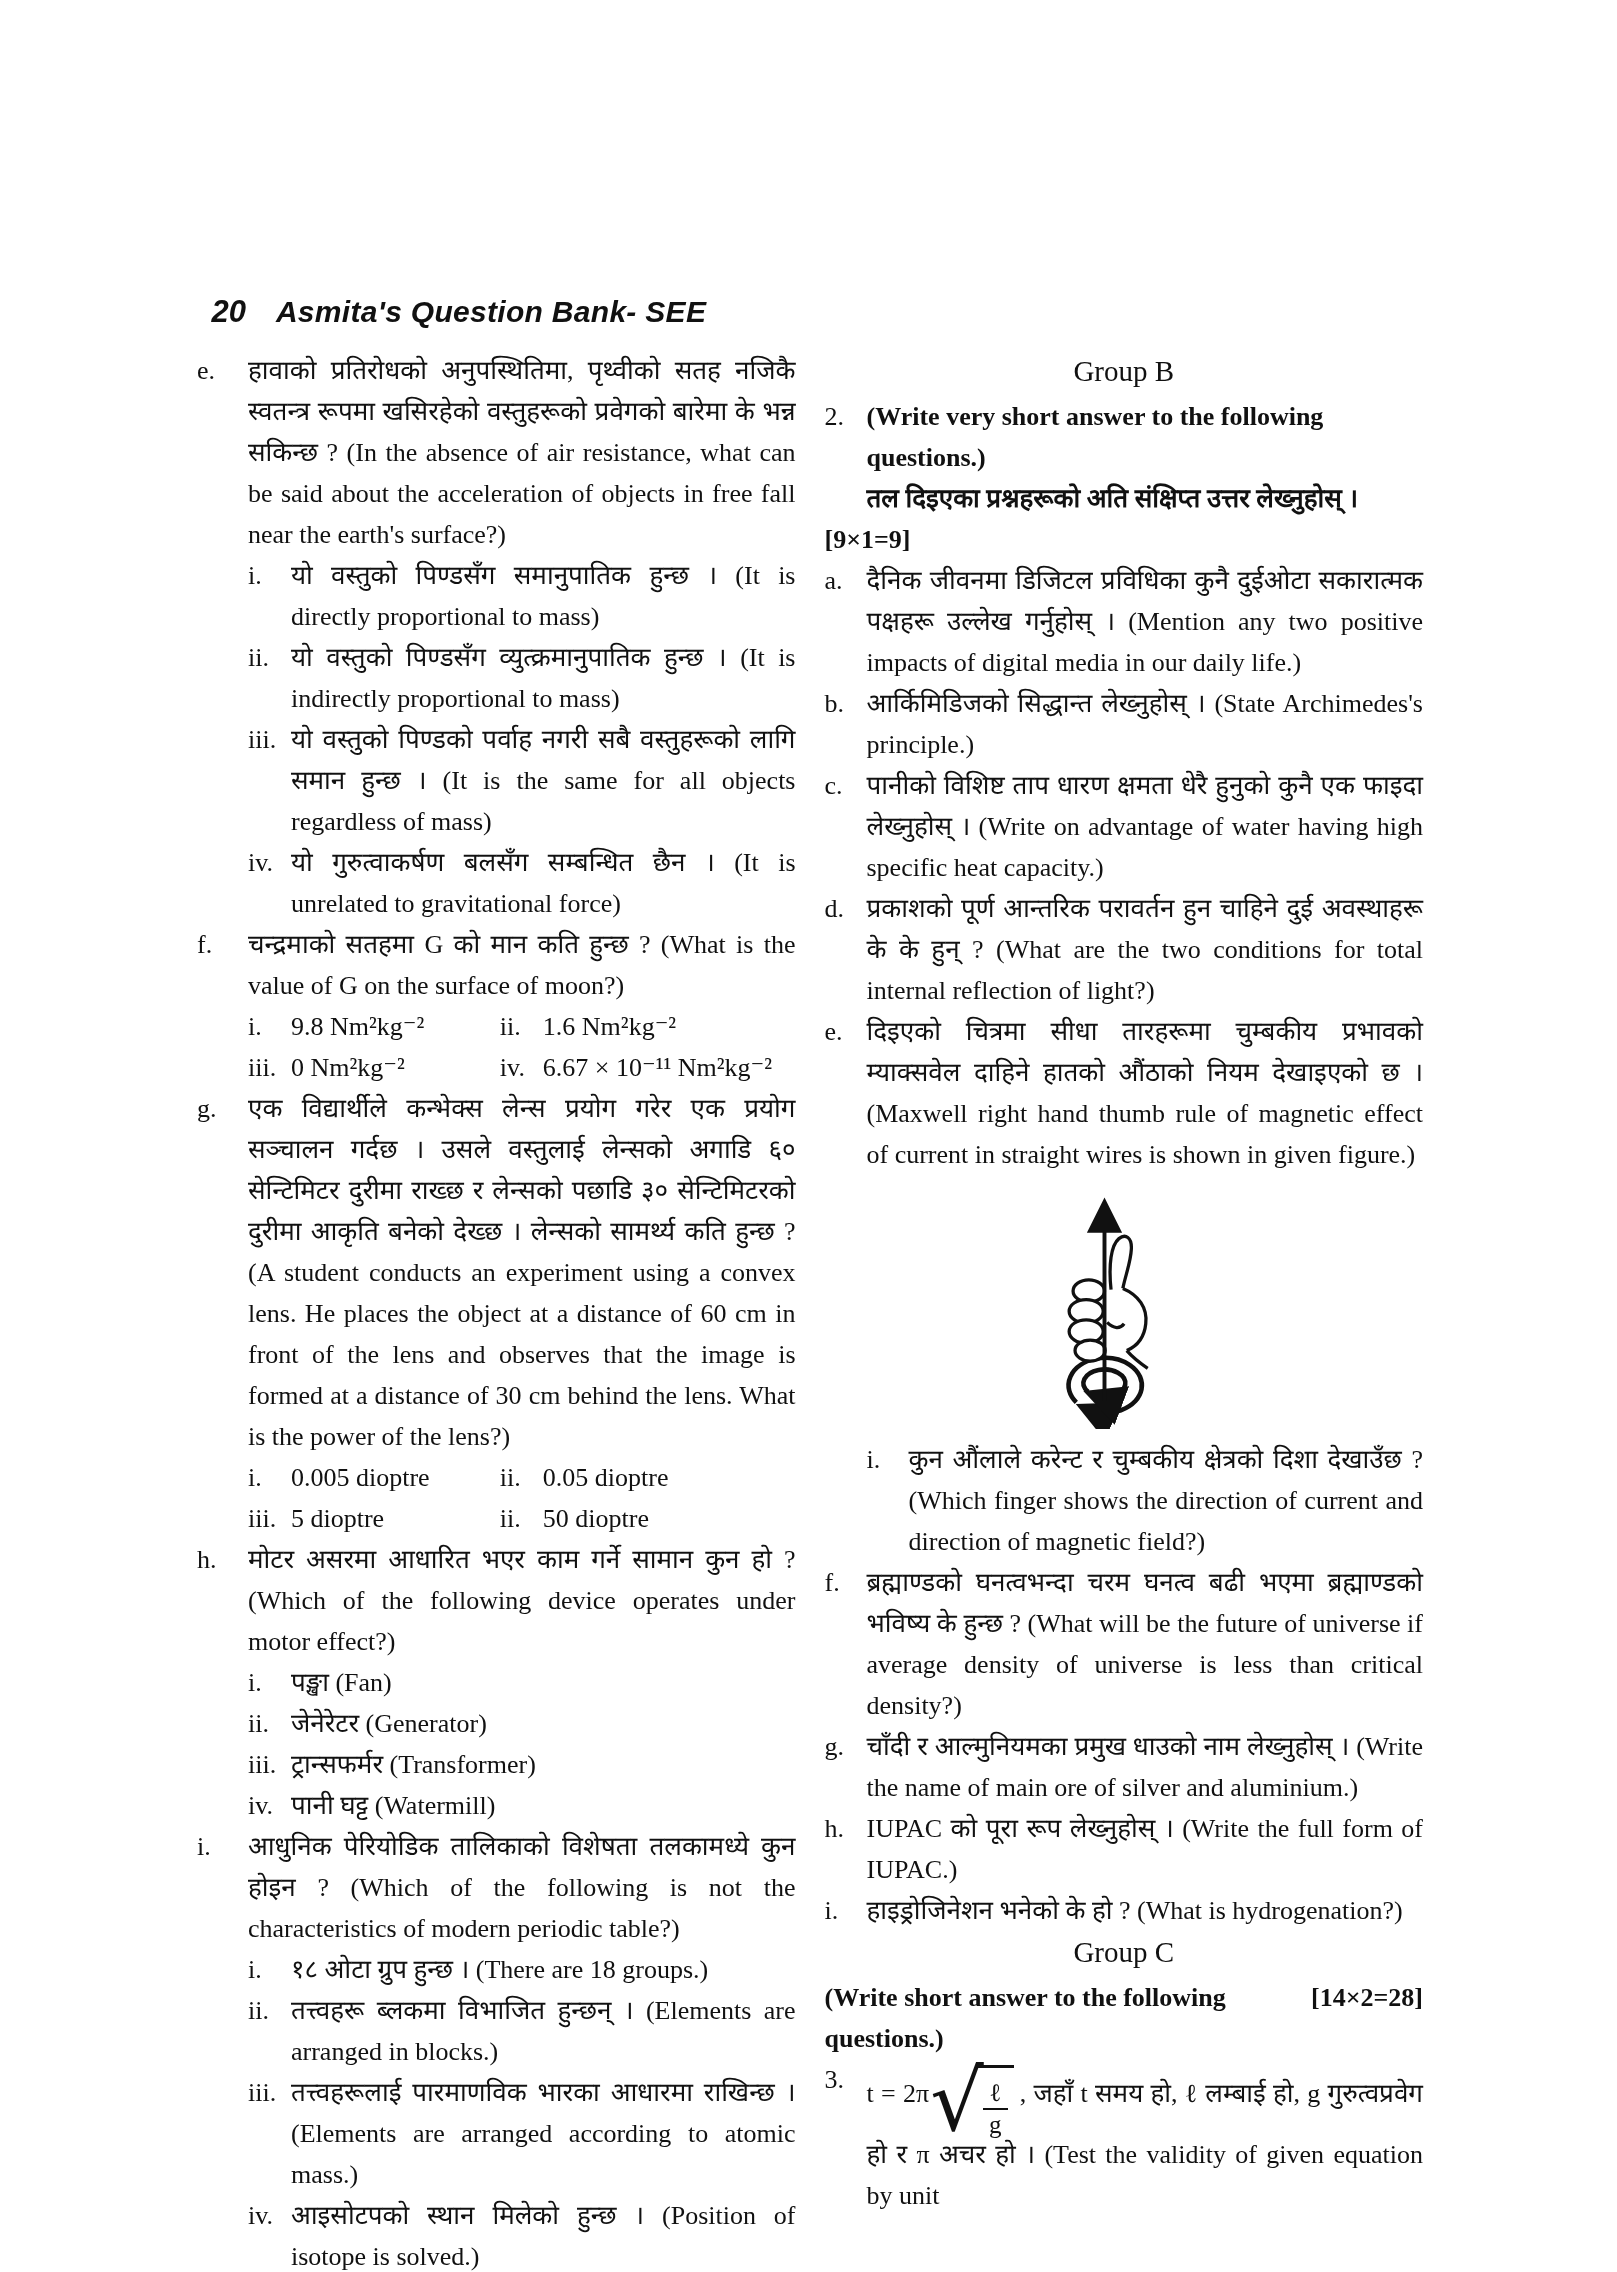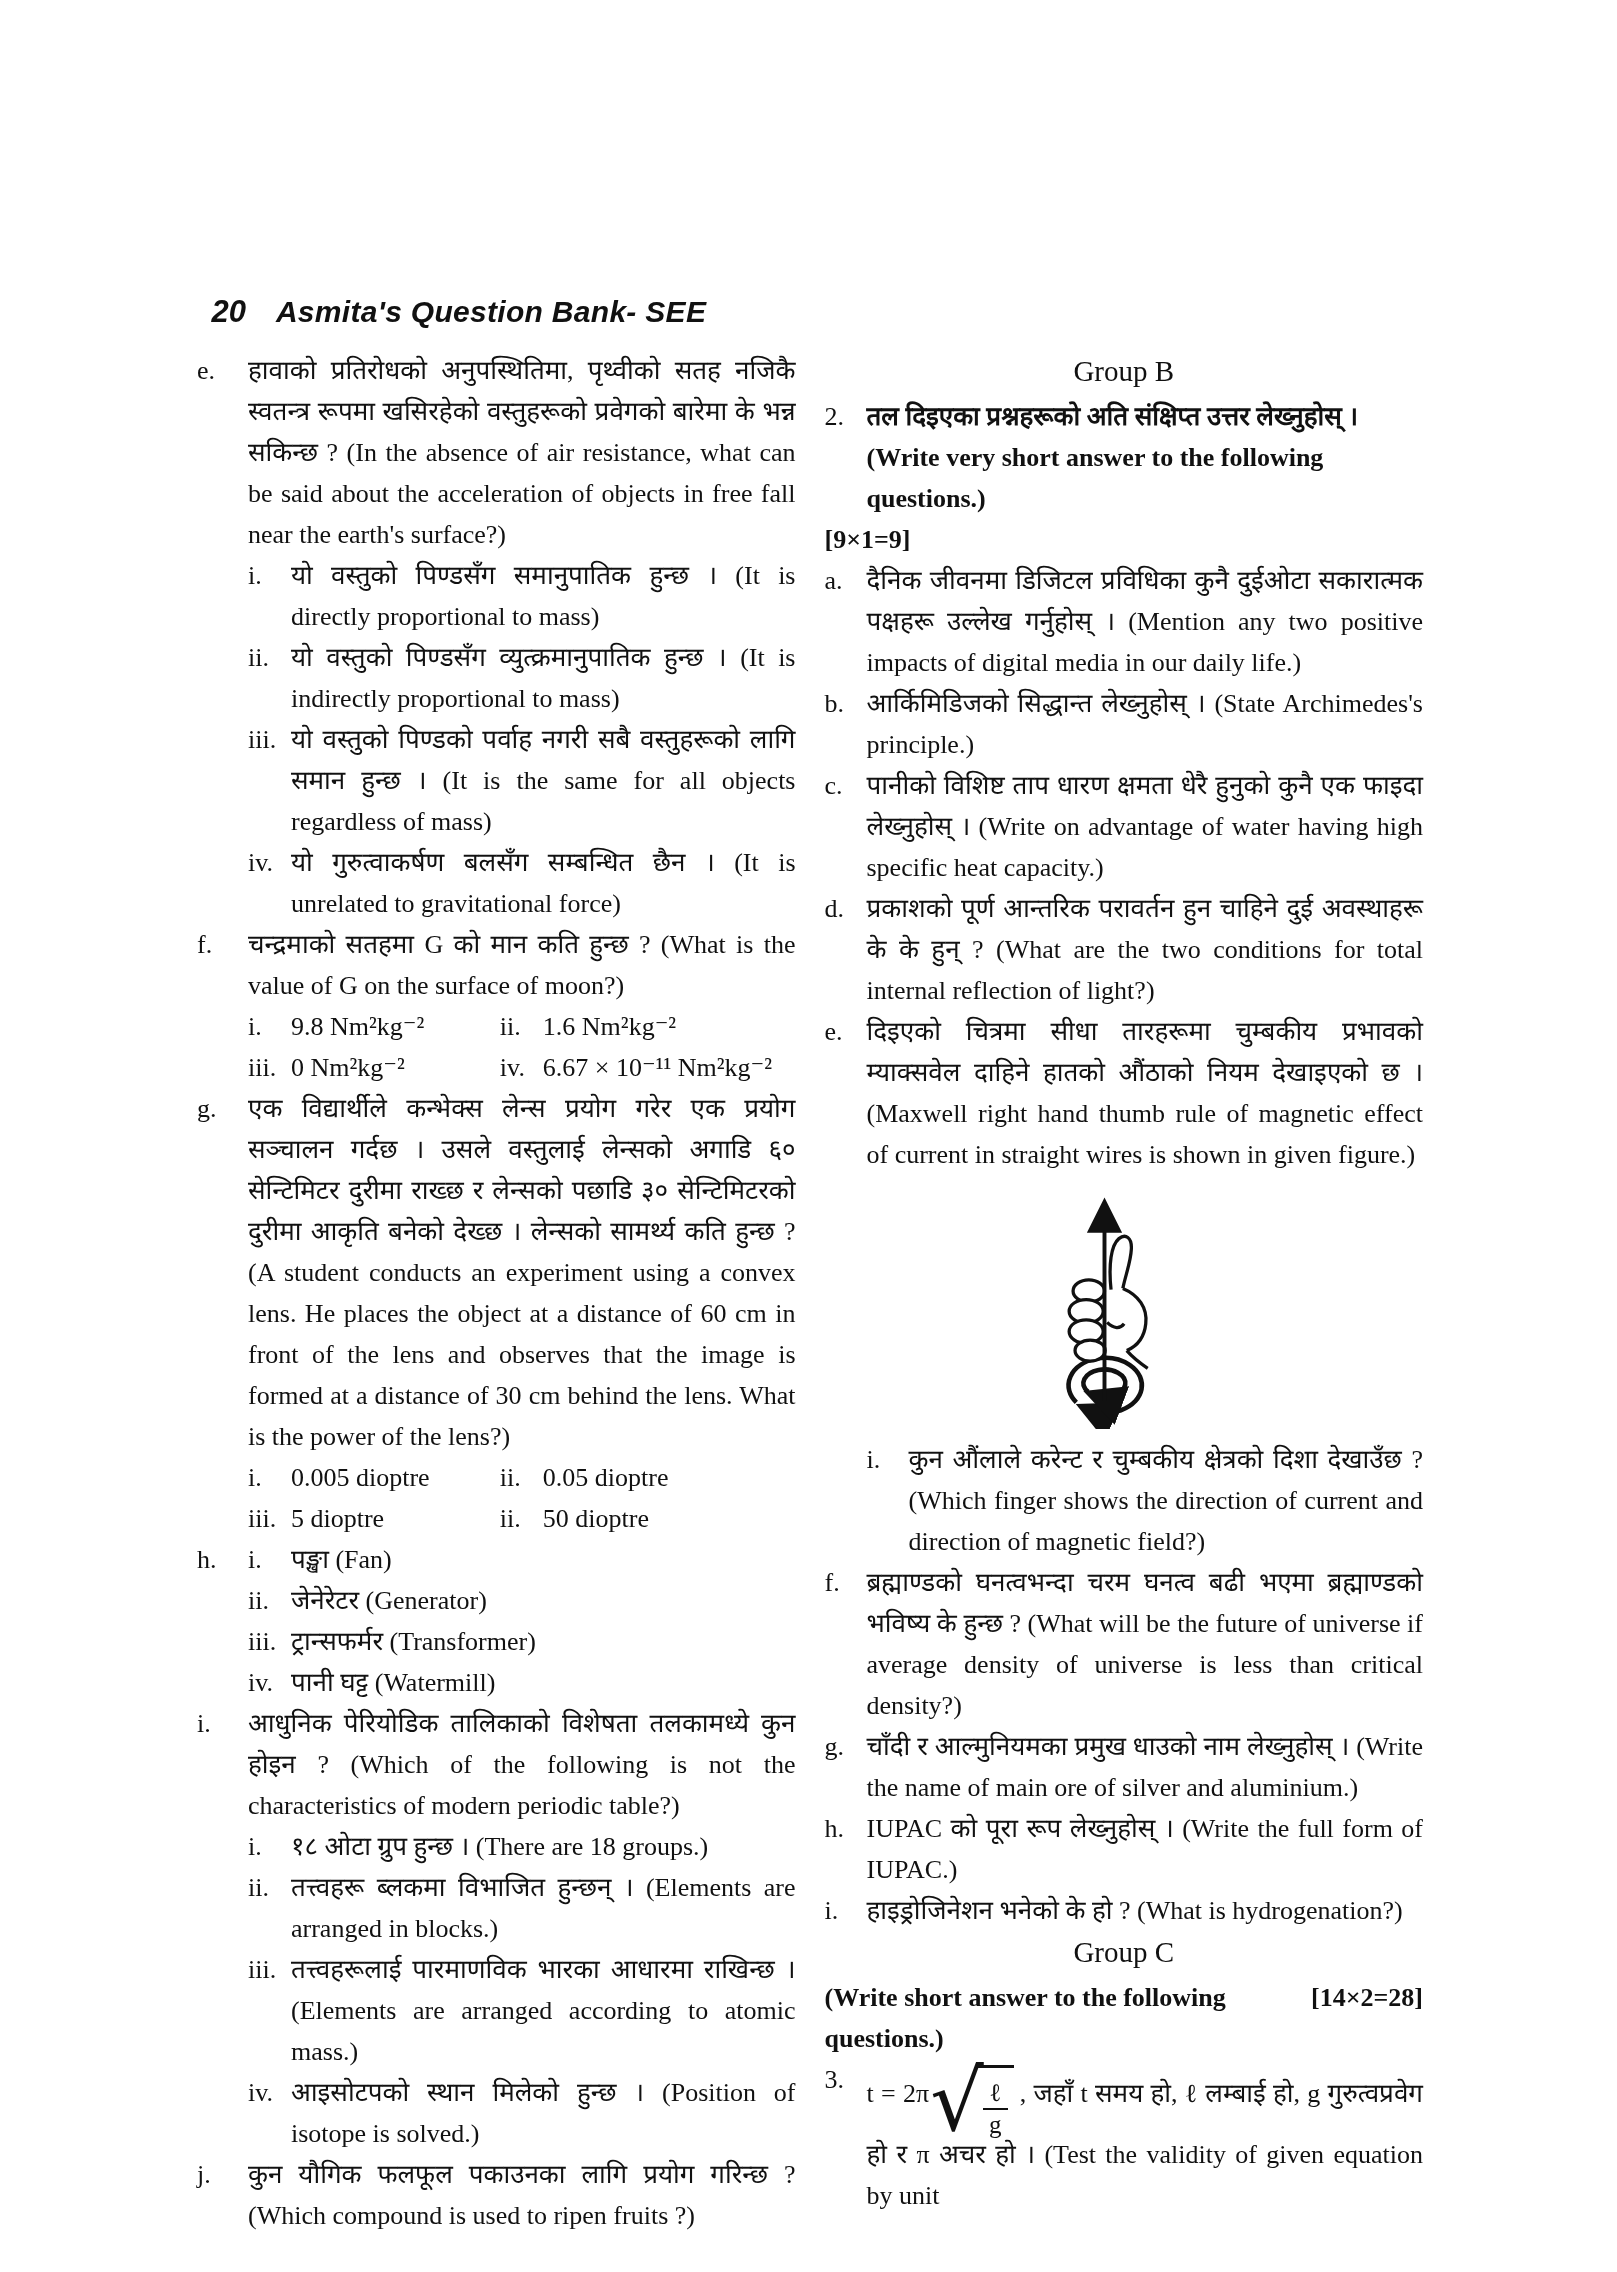--- a/index.html
+++ b/index.html
@@ -139,20 +139,21 @@
               <span class="optlabel">ii.</span>
               <span class="opttext">50 dioptre</span>
             </div>
           </div>
         </div>
       </div>
 
       <div class="q">
         <span class="qlabel">h.</span>
         <div class="qbody">
+          <div class="qtext">मोटर असरमा आधारित भएर काम गर्ने सामान कुन हो ? (Which of the following device operates under motor effect?)</div>
           <div class="opt">
             <span class="optlabel">i.</span>
             <span class="opttext">पङ्खा (Fan)</span>
           </div>
           <div class="opt">
             <span class="optlabel">ii.</span>
             <span class="opttext">जेनेरेटर (Generator)</span>
           </div>
           <div class="opt">
             <span class="optlabel">iii.</span>
@@ -198,22 +199,22 @@
 
     </div>
 
     <div class="col col-right">
 
       <div class="group-head">Group B</div>
 
       <div class="q">
         <span class="qlabel">2.</span>
         <div class="qbody">
+          <div class="bold">(Write very short answer to the following questions.)</div>
           <div class="bold">तल दिइएका प्रश्नहरूको अति संक्षिप्त उत्तर लेख्नुहोस् ।</div>
-          <div class="bold">(Write very short answer to the following questions.)</div>
         </div>
       </div>
       <div class="marks">[9×1=9]</div>
 
       <div class="q">
         <span class="qlabel">a.</span>
         <div class="qbody">
             <div class="qtext">दैनिक जीवनमा डिजिटल प्रविधिका कुनै दुईओटा सकारात्मक पक्षहरू उल्लेख गर्नुहोस् । (Mention any two positive impacts of digital media in our daily life.)</div>
           </div>
       </div>

